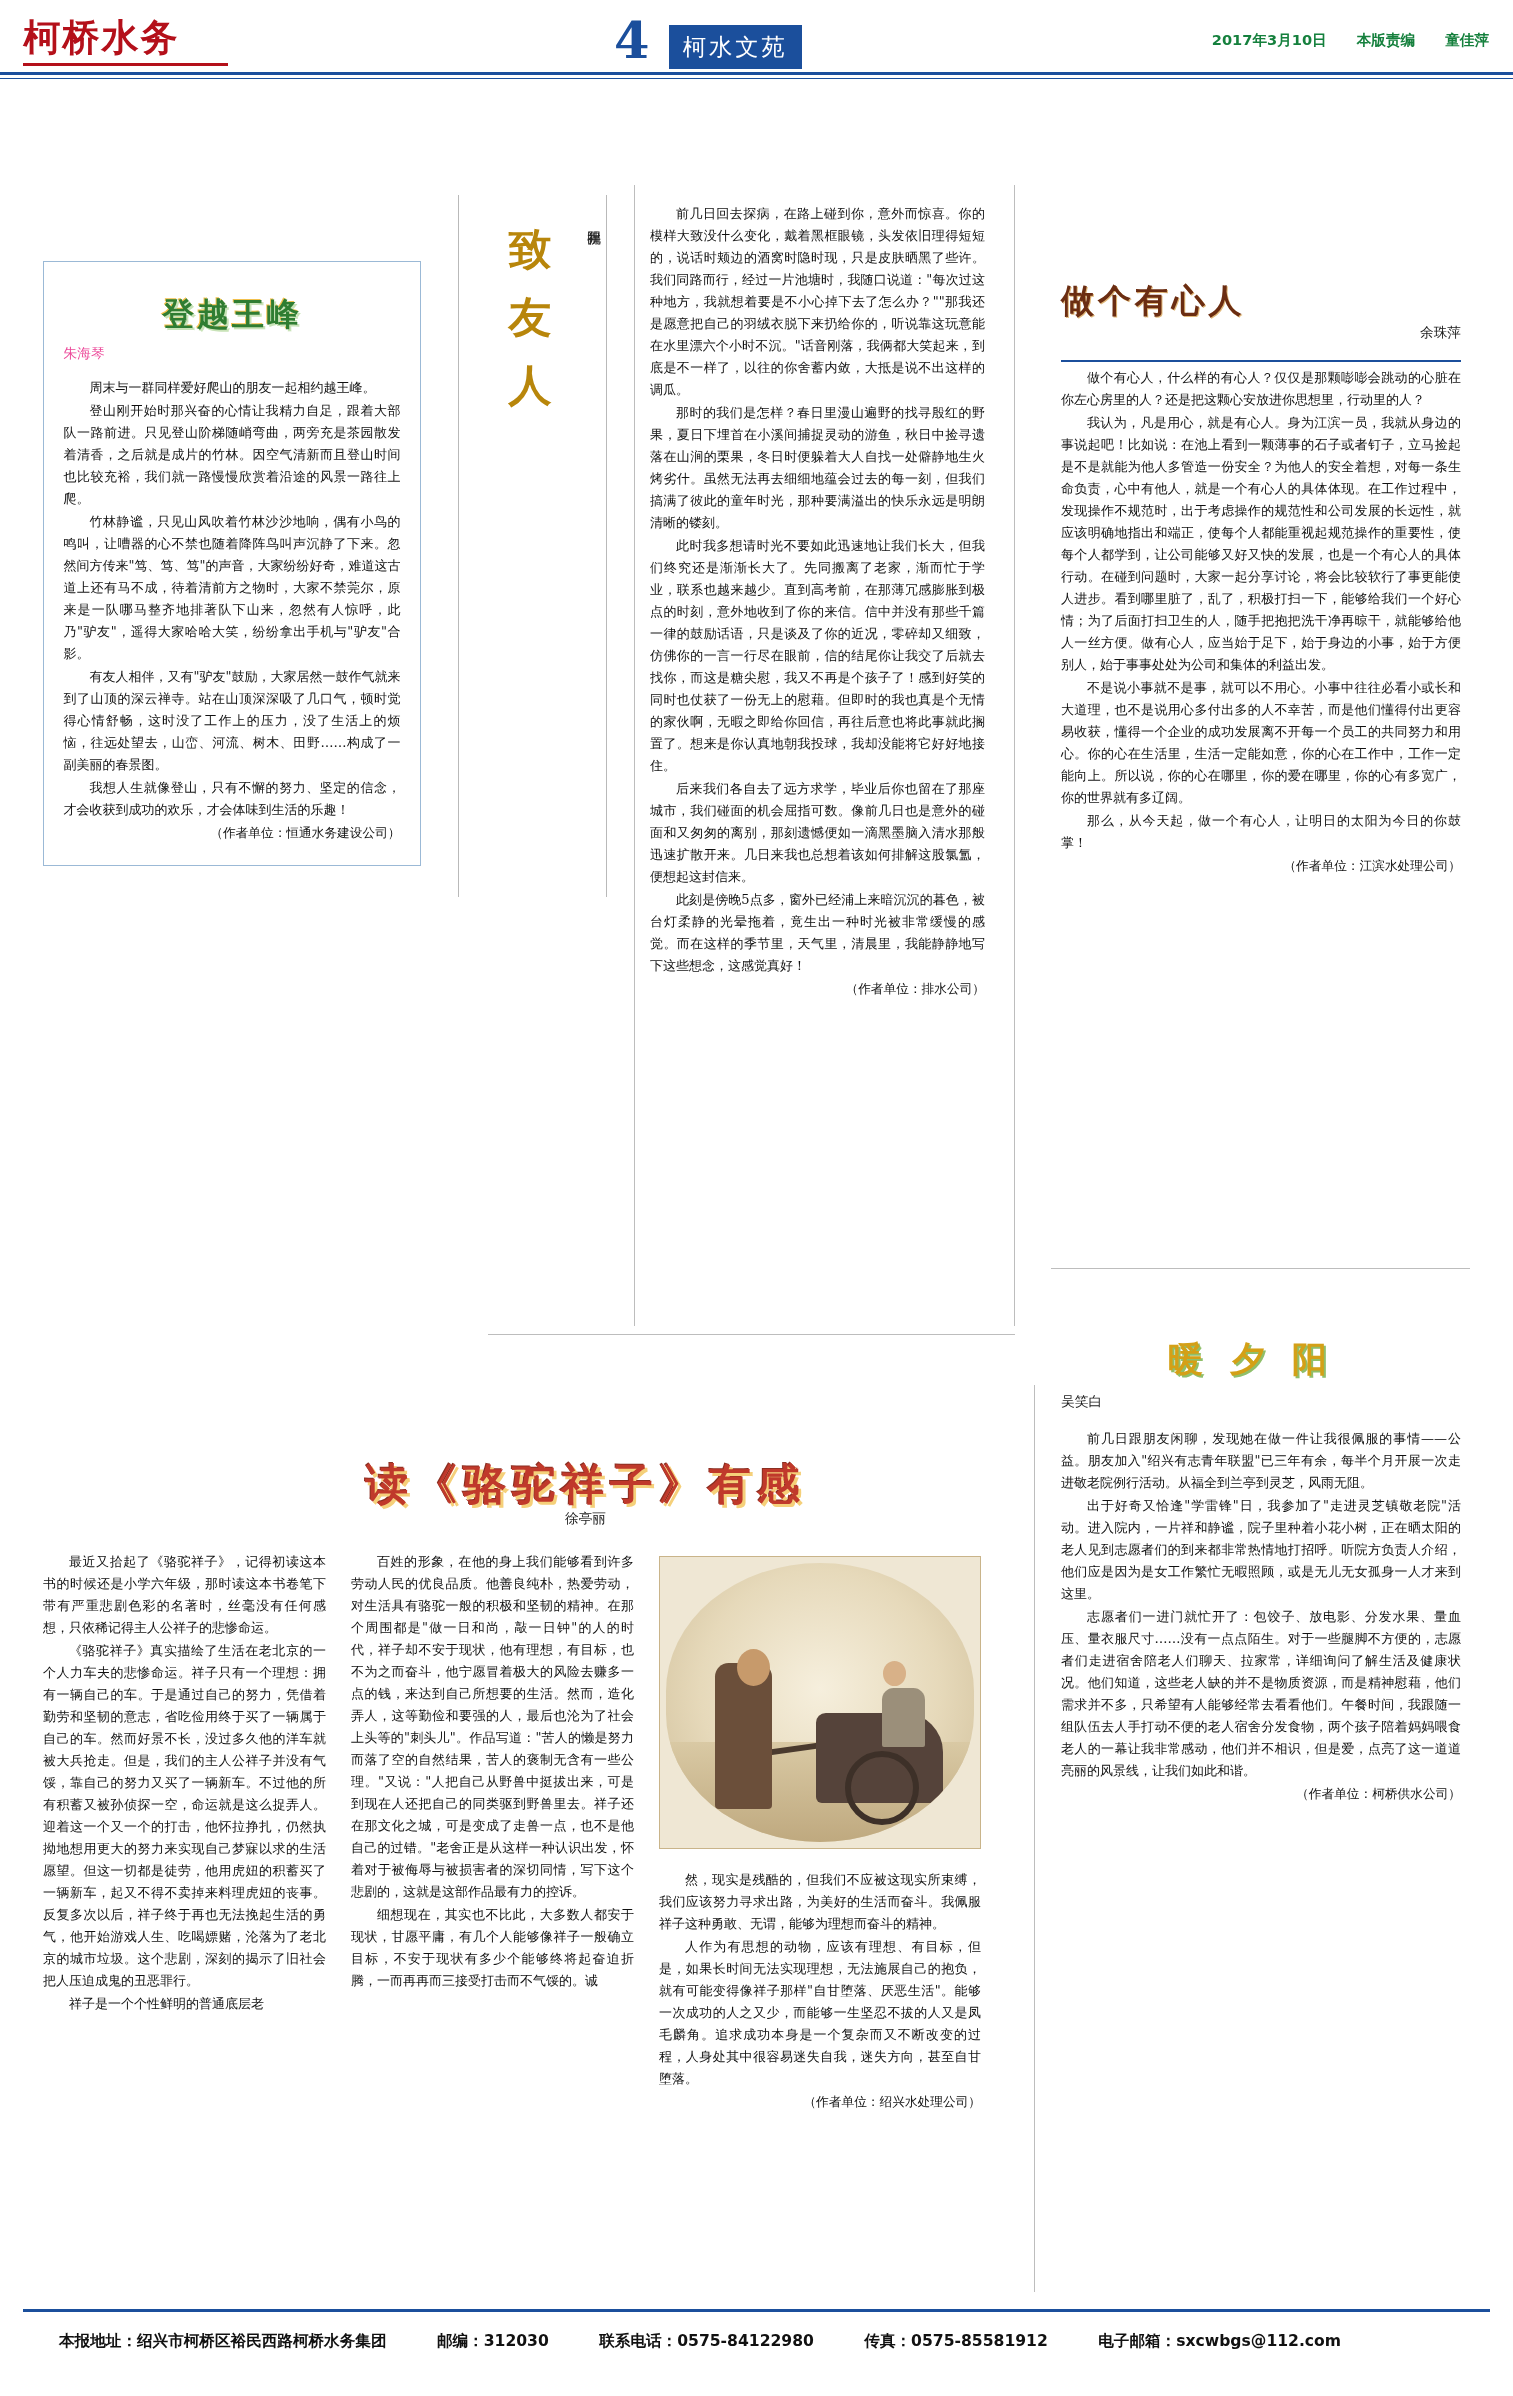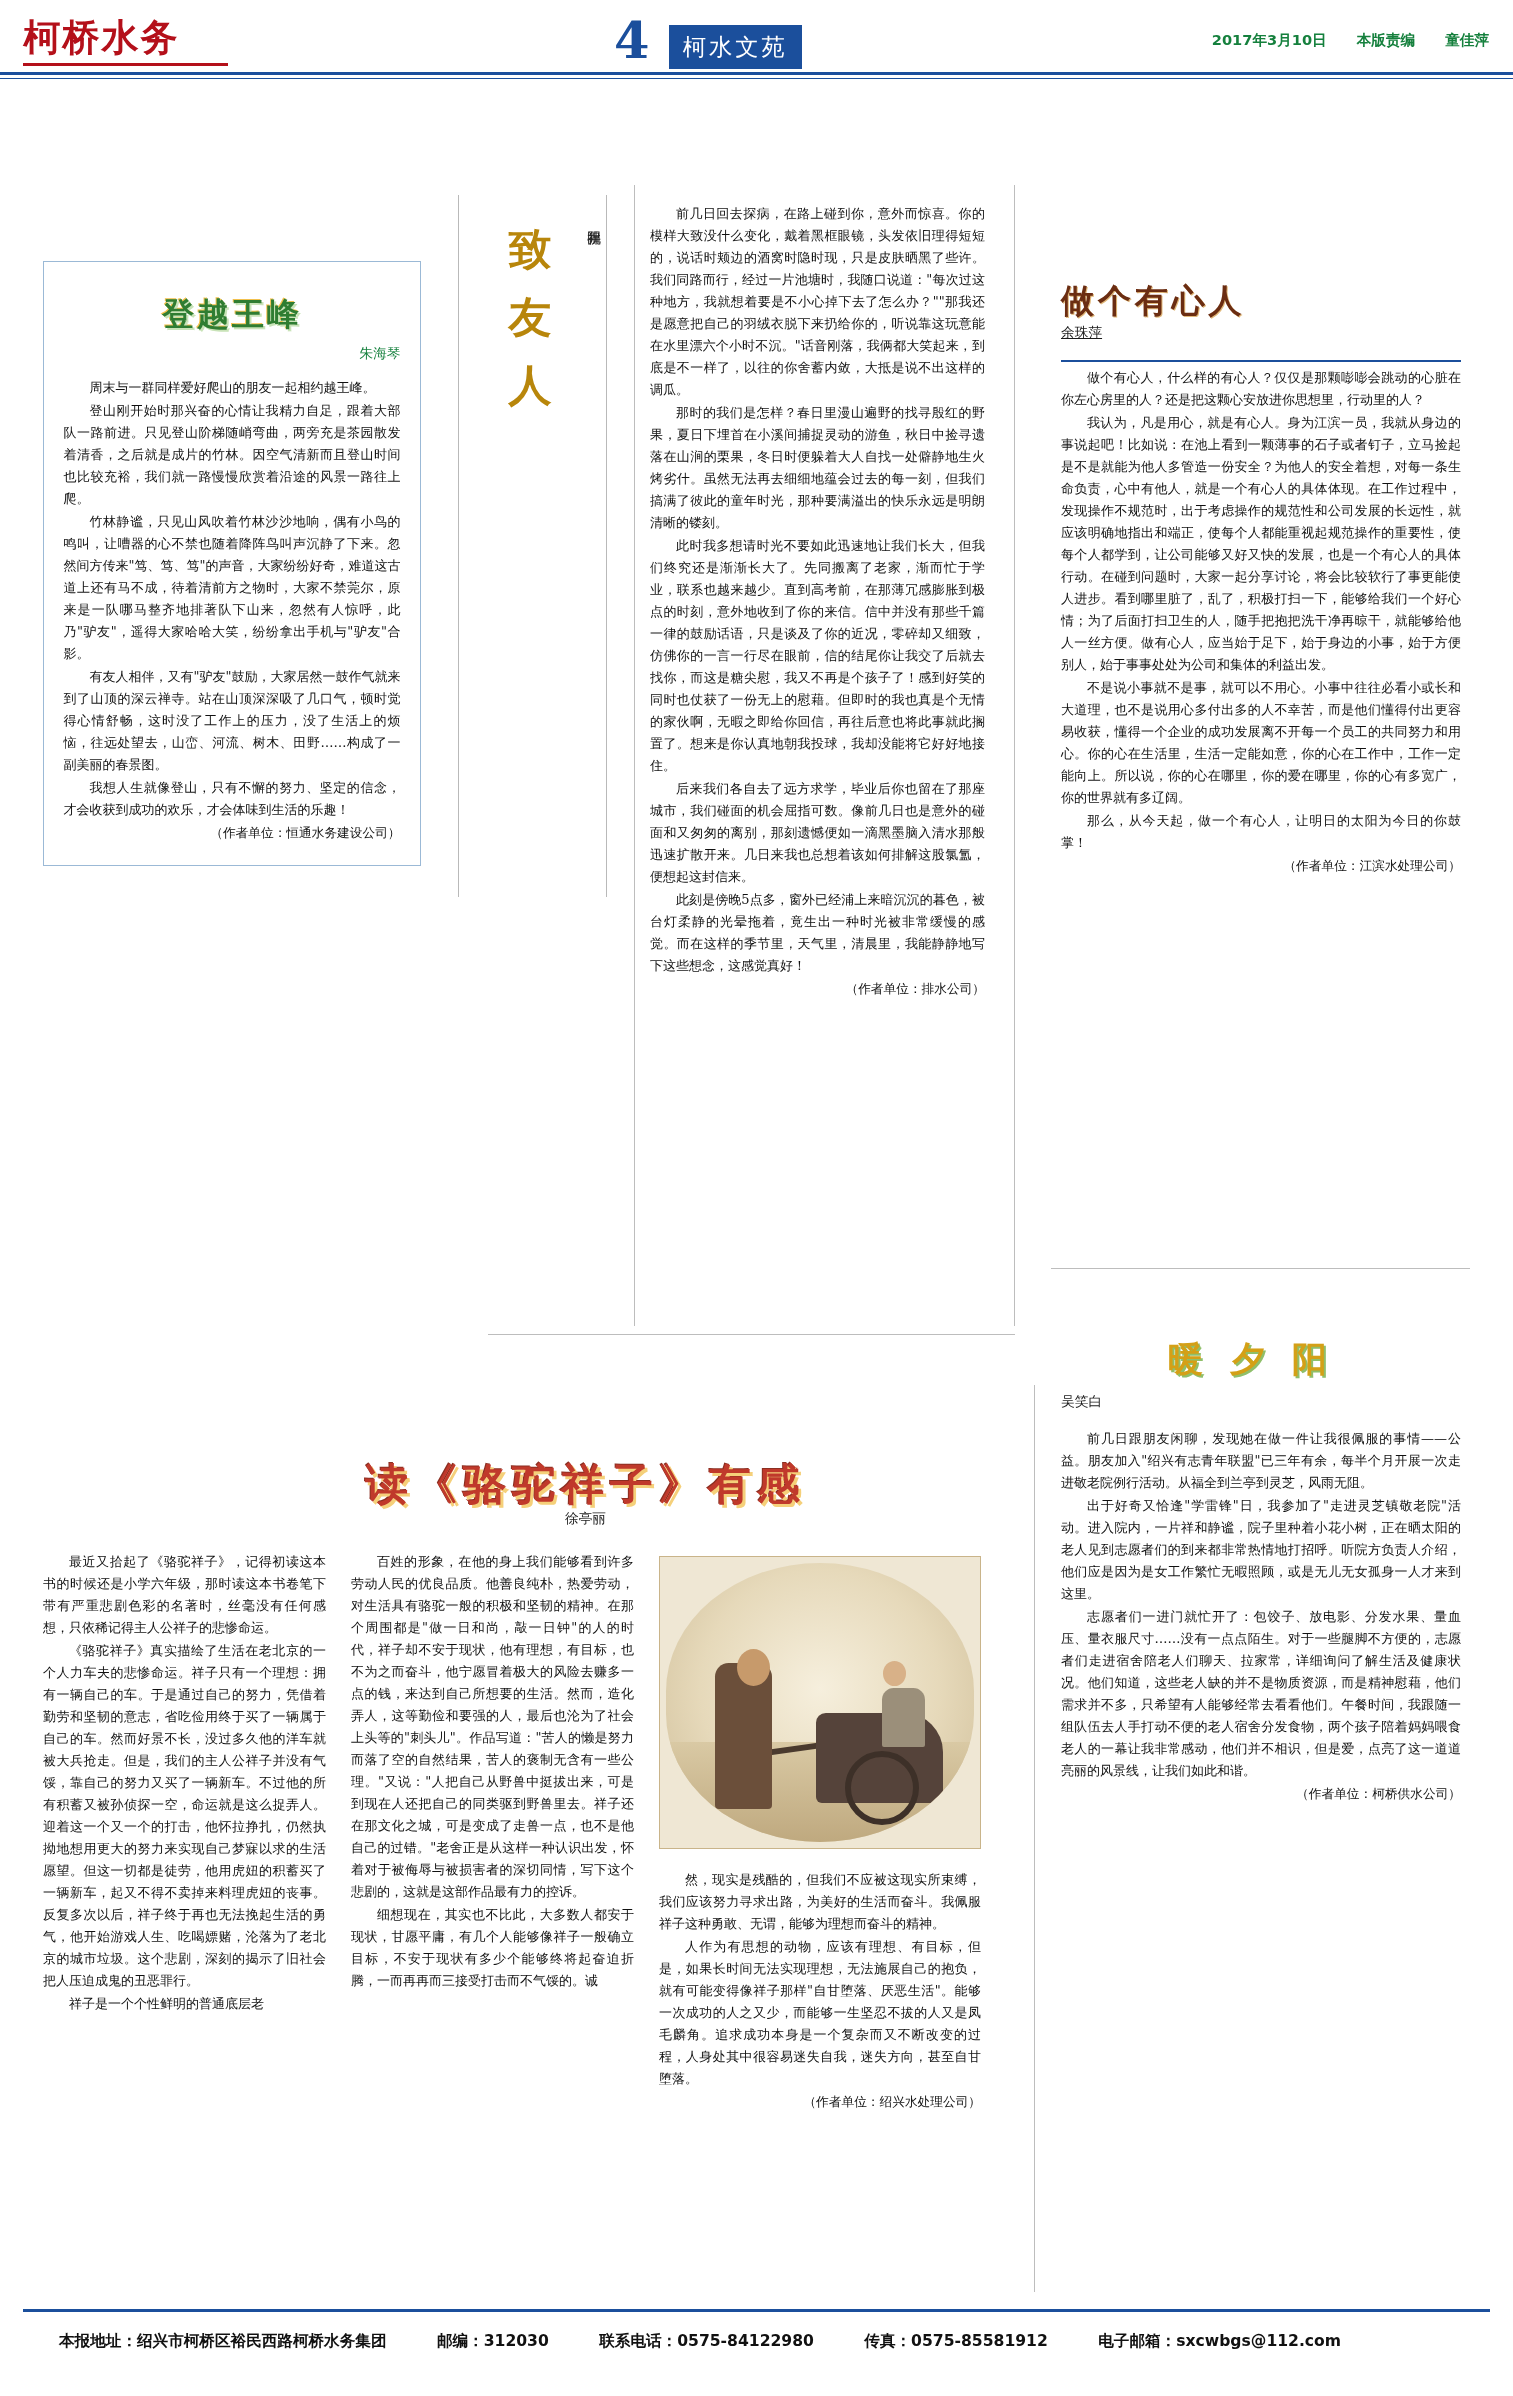--- a/index.html
+++ b/index.html
@@ -43,21 +43,21 @@
   
   .art1{position:absolute;left:43px;top:261px;width:378px;height:605px;
         border:1px solid #9bb9d6;padding:17.6px 19.5px;box-sizing:border-box;}
   .art1-title{
     text-align:center;font-size:32px;font-weight:bold;letter-spacing:2.9px;
     font-family:"DejaVu Serif","Liberation Serif",serif;
     color:#2f7d32;-webkit-text-stroke:0px;
     text-shadow:2px 2px 0 #c9e3b8, -1px -1px 0 #f2c14e;
     margin:13.7px 0 7.8px 0;
   }
-  .art1-author{text-align:right;font-size:13.7px;margin-bottom:13.7px;color:#15803d;}
+  .art1-author{text-align:left;font-size:13.7px;margin-bottom:13.7px;color:#ec4899;}
 
   
   .art2{position:absolute;left:458px;top:195px;width:156px;height:683px;}
   .art2-vtitle{
     position:absolute;left:35px;top:19.5px;width:74px;
     font-size:43px;line-height:68px;text-align:center;color:#b8860b;
     font-family:"DejaVu Serif","Liberation Serif",serif;font-weight:bold;
   }
   .art2-vauthor{
     position:absolute;left:125px;top:25px;width:19.5px;font-size:13.7px;
@@ -71,21 +71,21 @@
   .art3{position:absolute;left:650px;top:203px;width:335px;}
 
   
   .art4{position:absolute;left:1061px;top:279px;width:400px;}
   .art4-title{
     font-size:33px;font-weight:bold;letter-spacing:3.9px;color:#6b2d12;
     font-family:"DejaVu Serif","Liberation Serif",serif;
     text-shadow:1px 1px 0 #e0b87a;
   }
   .art4-rule{width:400px;height:2px;background:#1b4f9c;margin:9.8px 0 5.9px 0;}
-  .art4-author{text-align:left;font-size:13.7px;margin-bottom:17.6px;text-decoration:underline;}
+  .art4-author{text-align:right;font-size:13.7px;margin-bottom:17.6px;}
 
   
   .art5{position:absolute;left:1061px;top:1336px;width:400px;}
   .art5-title{
     text-align:center;font-size:35px;font-weight:bold;letter-spacing:27px;
     color:#d4a017;font-family:Liberation Mono, monospace;
     text-shadow:2px 2px 0 #8fbf6a;
   }
   .art5-author{text-align:left;font-size:13.7px;margin:9.8px 0 17.6px 0;}
 

